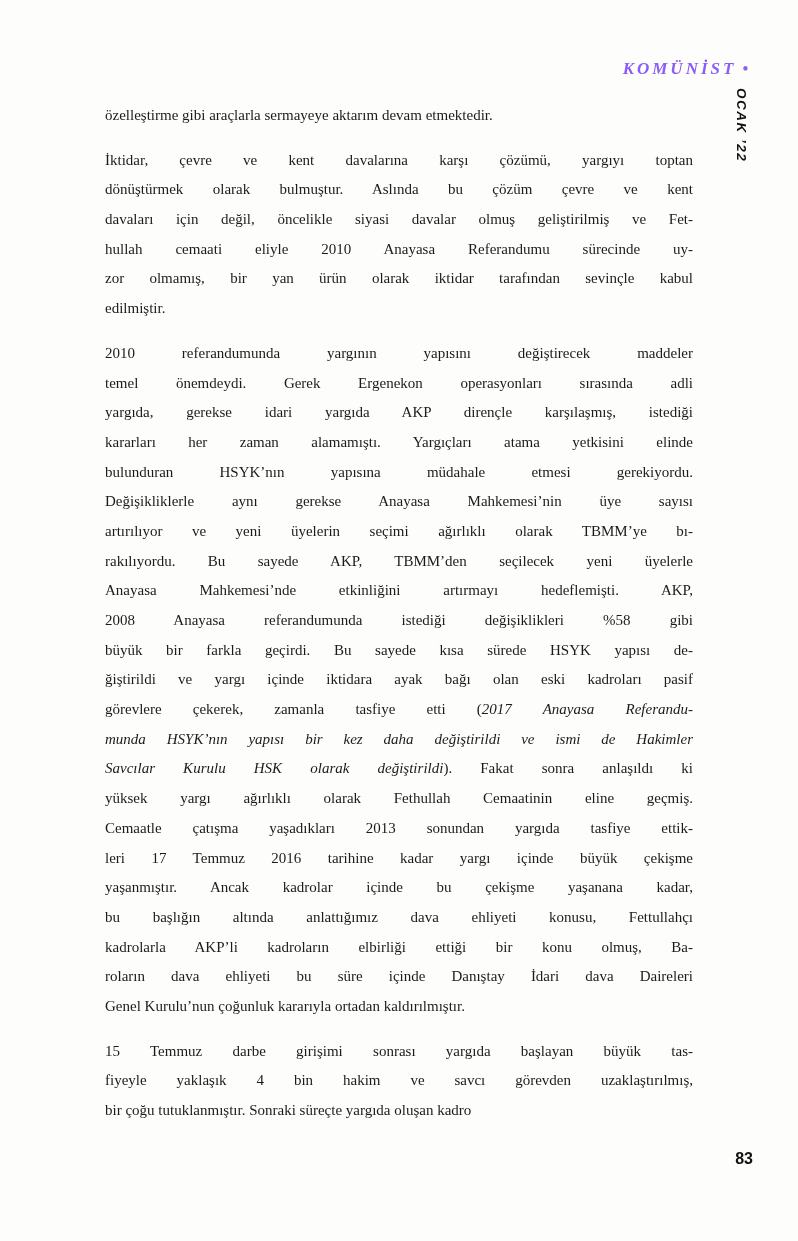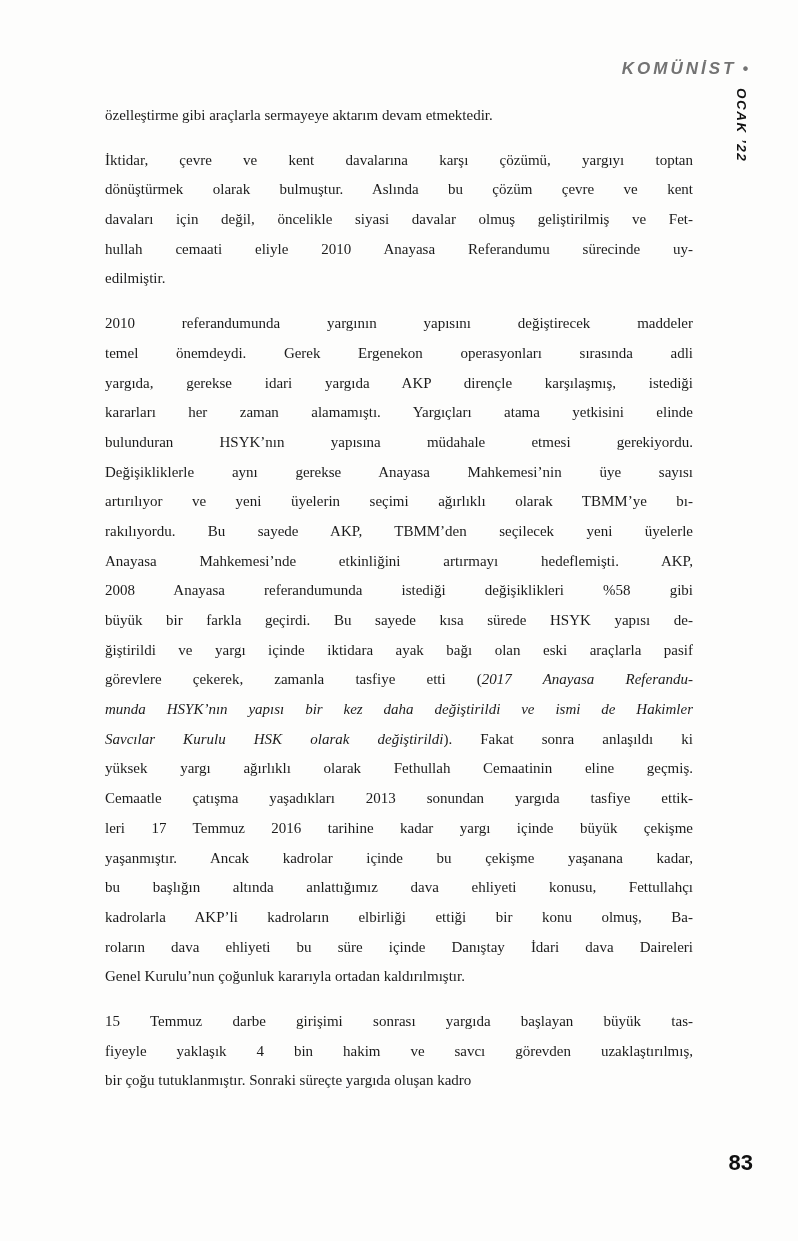--- a/index.html
+++ b/index.html
@@ -9,25 +9,25 @@
     color:#1b1b1b;
     font-family:"Liberation Serif", serif;
     position:relative;
     overflow:hidden;
   }
   .page { position:absolute; inset:0; }
 
   .running-head {
     position:absolute;
     top:59px; right:50px;
-    font-family:Liberation Sans, sans-serif;
+    font-family:Liberation Serif, serif;
     font-weight:bold; font-style:italic;
     font-size:17px;
     letter-spacing:3px;
-    color:#737373;
+    color:#8b5cf6;
     white-space:nowrap;
   }
   .running-head .bullet { margin-left:6px; letter-spacing:0; font-size:16px; }
 
   .issue-label {
     position:absolute;
     top:88px; right:49px;
     writing-mode:vertical-rl;
     font-family:"Liberation Sans", sans-serif;
     font-weight:bold; font-style:italic;
@@ -51,21 +51,21 @@
     text-align-last:justify;
   }
   .line.last { text-align-last:left; }
   .it { font-style:italic; }
 
   .page-number {
     position:absolute;
     top:1150px; right:45px;
     font-family:"Liberation Sans", sans-serif;
     font-weight:bold;
-    font-size:22px;
+    font-size:16px;
     color:#111;
   }
 </style>
 </head>
 <body>
 
 <div class="page">
 
   <header class="running-head">
     <span>KOMÜNİST</span><span class="bullet">•</span>
@@ -75,35 +75,36 @@
 
   <main class="body-text">
       <div class="para">
         <div class="line last"><span>özelleştirme gibi araçlarla sermayeye aktarım devam etmektedir.</span></div>
       </div>
       <div class="para">
         <div class="line"><span>İktidar, çevre ve kent davalarına karşı çözümü, yargıyı toptan</span></div>
         <div class="line"><span>dönüştürmek olarak bulmuştur. Aslında bu çözüm çevre ve kent</span></div>
         <div class="line"><span>davaları için değil, öncelikle siyasi davalar olmuş geliştirilmiş ve Fet-</span></div>
         <div class="line"><span>hullah cemaati eliyle 2010 Anayasa Referandumu sürecinde uy-</span></div>
+        <div class="line"><span>zor olmamış, bir yan ürün olarak iktidar tarafından sevinçle kabul</span></div>
         <div class="line last"><span>edilmiştir.</span></div>
       </div>
       <div class="para">
         <div class="line"><span>2010 referandumunda yargının yapısını değiştirecek maddeler</span></div>
         <div class="line"><span>temel önemdeydi. Gerek Ergenekon operasyonları sırasında adli</span></div>
         <div class="line"><span>yargıda, gerekse idari yargıda AKP dirençle karşılaşmış, istediği</span></div>
         <div class="line"><span>kararları her zaman alamamıştı. Yargıçları atama yetkisini elinde</span></div>
         <div class="line"><span>bulunduran HSYK’nın yapısına müdahale etmesi gerekiyordu.</span></div>
         <div class="line"><span>Değişikliklerle aynı gerekse Anayasa Mahkemesi’nin üye sayısı</span></div>
         <div class="line"><span>artırılıyor ve yeni üyelerin seçimi ağırlıklı olarak TBMM’ye bı-</span></div>
         <div class="line"><span>rakılıyordu. Bu sayede AKP, TBMM’den seçilecek yeni üyelerle</span></div>
         <div class="line"><span>Anayasa Mahkemesi’nde etkinliğini artırmayı hedeflemişti. AKP,</span></div>
         <div class="line"><span>2008 Anayasa referandumunda istediği değişiklikleri %58 gibi</span></div>
         <div class="line"><span>büyük bir farkla geçirdi. Bu sayede kısa sürede HSYK yapısı de-</span></div>
-        <div class="line"><span>ğiştirildi ve yargı içinde iktidara ayak bağı olan eski araçlarla pasif</span></div>
+        <div class="line"><span>ğiştirildi ve yargı içinde iktidara ayak bağı olan eski kadroları pasif</span></div>
         <div class="line"><span>görevlere çekerek, zamanla tasfiye etti (</span><span class="it">2017 Anayasa Referandu-</span></div>
         <div class="line"><span class="it">munda HSYK’nın yapısı bir kez daha değiştirildi ve ismi de Hakimler</span></div>
         <div class="line"><span class="it">Savcılar Kurulu HSK olarak değiştirildi</span><span>). Fakat sonra anlaşıldı ki</span></div>
         <div class="line"><span>yüksek yargı ağırlıklı olarak Fethullah Cemaatinin eline geçmiş.</span></div>
         <div class="line"><span>Cemaatle çatışma yaşadıkları 2013 sonundan yargıda tasfiye ettik-</span></div>
         <div class="line"><span>leri 17 Temmuz 2016 tarihine kadar yargı içinde büyük çekişme</span></div>
         <div class="line"><span>yaşanmıştır. Ancak kadrolar içinde bu çekişme yaşanana kadar,</span></div>
         <div class="line"><span>bu başlığın altında anlattığımız dava ehliyeti konusu, Fettullahçı</span></div>
         <div class="line"><span>kadrolarla AKP’li kadroların elbirliği ettiği bir konu olmuş, Ba-</span></div>
         <div class="line"><span>roların dava ehliyeti bu süre içinde Danıştay İdari dava Daireleri</span></div>

